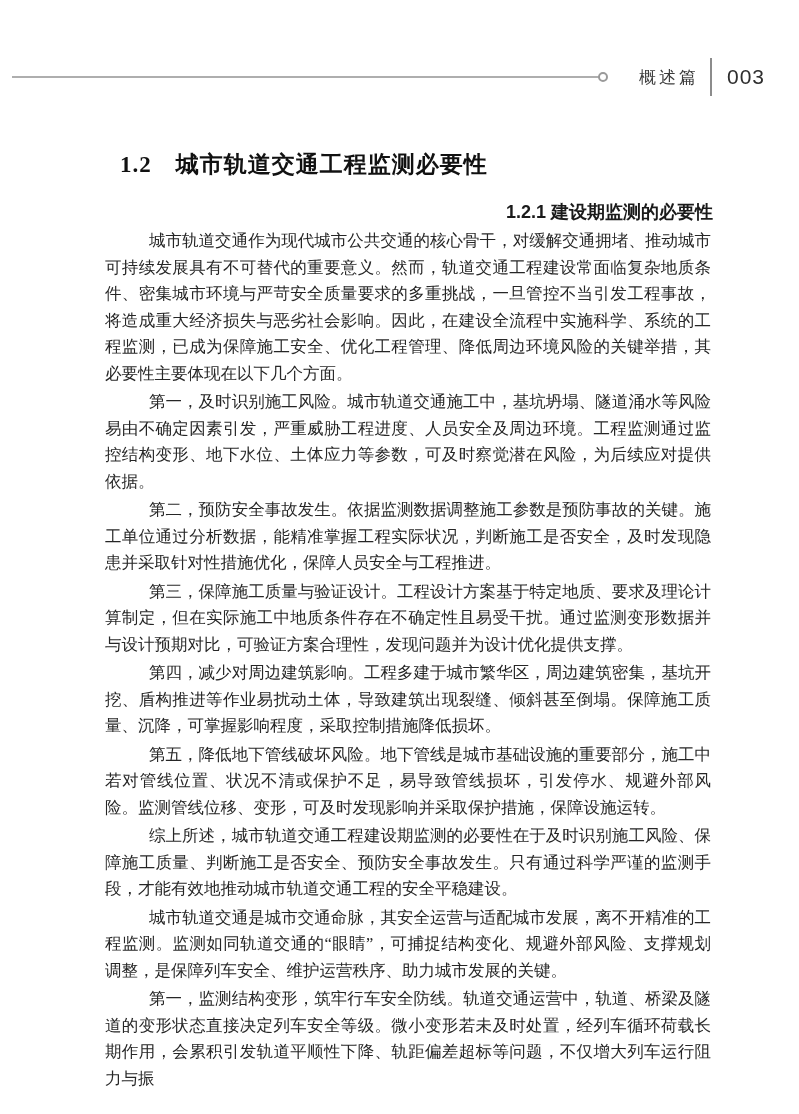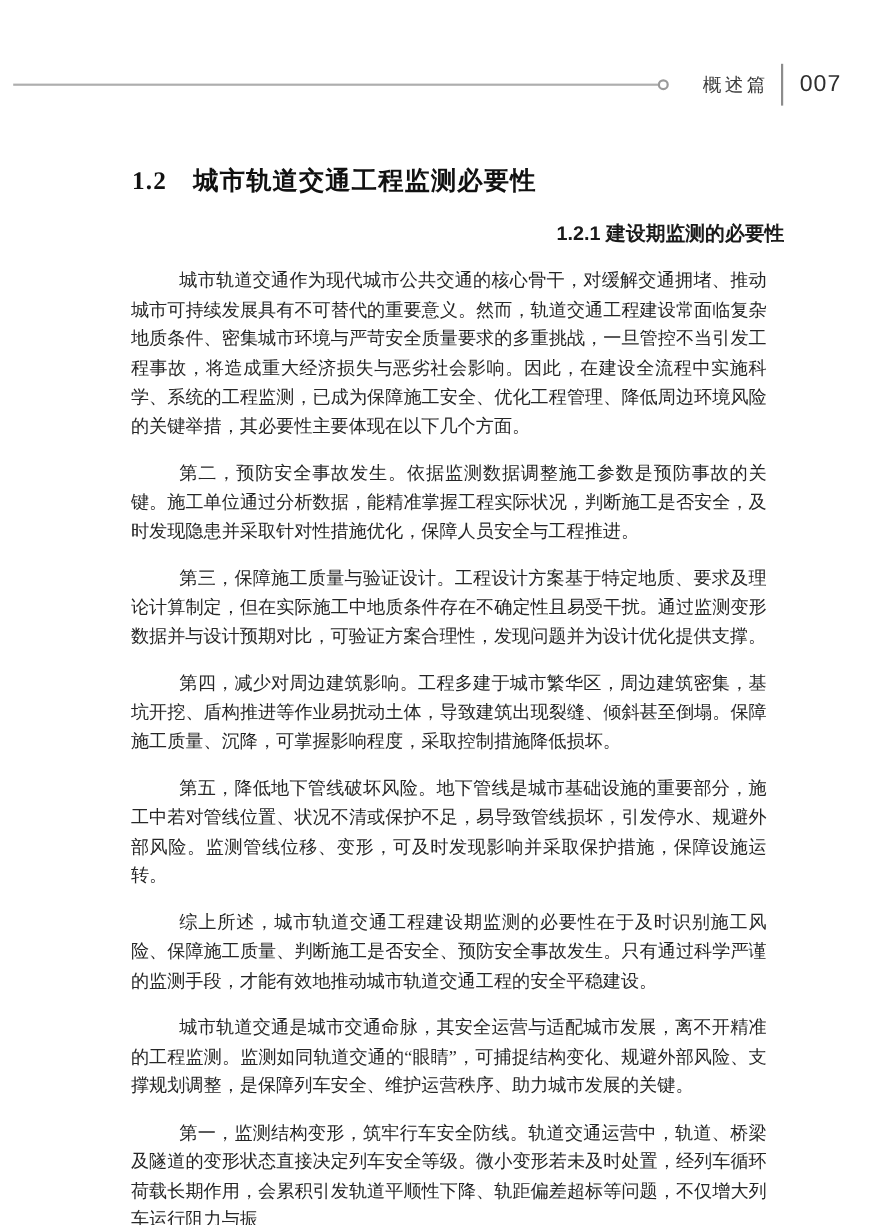--- a/index.html
+++ b/index.html
@@ -83,47 +83,48 @@
   h2.sub-heading {
     margin: 0 0 2px 44px;
     font-family: "Liberation Sans", sans-serif;
     font-weight: bold;
     font-size: 18px;
     line-height: 27px;
     color: #1a1a1a;
     text-align: right;
   }
   p.body-para {
-    margin: 16px;
+    margin: 2px;
     text-indent: 44px;
     font-family: "Liberation Serif", serif;
     font-size: 16.5px;
     line-height: 26.5px;
     text-align: justify;
     color: #262626;
   }
 </style>
 </head>
 <body>
 
 <div class="page">
 
   <div class="running-header">
     <div class="header-rule"></div>
     <div class="header-circle"></div>
     <span class="section-label">概述篇</span>
     <div class="header-vbar"></div>
-    <span class="page-number">007</span>
+    <span class="page-number">003</span>
   </div>
 
   <div class="text-block">
     <h1 class="chapter-title">1.2　城市轨道交通工程监测必要性</h1>
 
     <h2 class="sub-heading">1.2.1 建设期监测的必要性</h2>
     <p class="body-para">城市轨道交通作为现代城市公共交通的核心骨干，对缓解交通拥堵、推动城市可持续发展具有不可替代的重要意义。然而，轨道交通工程建设常面临复杂地质条件、密集城市环境与严苛安全质量要求的多重挑战，一旦管控不当引发工程事故，将造成重大经济损失与恶劣社会影响。因此，在建设全流程中实施科学、系统的工程监测，已成为保障施工安全、优化工程管理、降低周边环境风险的关键举措，其必要性主要体现在以下几个方面。</p>
+    <p class="body-para">第一，及时识别施工风险。城市轨道交通施工中，基坑坍塌、隧道涌水等风险易由不确定因素引发，严重威胁工程进度、人员安全及周边环境。工程监测通过监控结构变形、地下水位、土体应力等参数，可及时察觉潜在风险，为后续应对提供依据。</p>
     <p class="body-para">第二，预防安全事故发生。依据监测数据调整施工参数是预防事故的关键。施工单位通过分析数据，能精准掌握工程实际状况，判断施工是否安全，及时发现隐患并采取针对性措施优化，保障人员安全与工程推进。</p>
     <p class="body-para">第三，保障施工质量与验证设计。工程设计方案基于特定地质、要求及理论计算制定，但在实际施工中地质条件存在不确定性且易受干扰。通过监测变形数据并与设计预期对比，可验证方案合理性，发现问题并为设计优化提供支撑。</p>
     <p class="body-para">第四，减少对周边建筑影响。工程多建于城市繁华区，周边建筑密集，基坑开挖、盾构推进等作业易扰动土体，导致建筑出现裂缝、倾斜甚至倒塌。保障施工质量、沉降，可掌握影响程度，采取控制措施降低损坏。</p>
     <p class="body-para">第五，降低地下管线破坏风险。地下管线是城市基础设施的重要部分，施工中若对管线位置、状况不清或保护不足，易导致管线损坏，引发停水、规避外部风险。监测管线位移、变形，可及时发现影响并采取保护措施，保障设施运转。</p>
     <p class="body-para">综上所述，城市轨道交通工程建设期监测的必要性在于及时识别施工风险、保障施工质量、判断施工是否安全、预防安全事故发生。只有通过科学严谨的监测手段，才能有效地推动城市轨道交通工程的安全平稳建设。</p>
 
     <p class="body-para">城市轨道交通是城市交通命脉，其安全运营与适配城市发展，离不开精准的工程监测。监测如同轨道交通的“眼睛”，可捕捉结构变化、规避外部风险、支撑规划调整，是保障列车安全、维护运营秩序、助力城市发展的关键。</p>
     <p class="body-para">第一，监测结构变形，筑牢行车安全防线。轨道交通运营中，轨道、桥梁及隧道的变形状态直接决定列车安全等级。微小变形若未及时处置，经列车循环荷载长期作用，会累积引发轨道平顺性下降、轨距偏差超标等问题，不仅增大列车运行阻力与振</p>
   </div>
 

